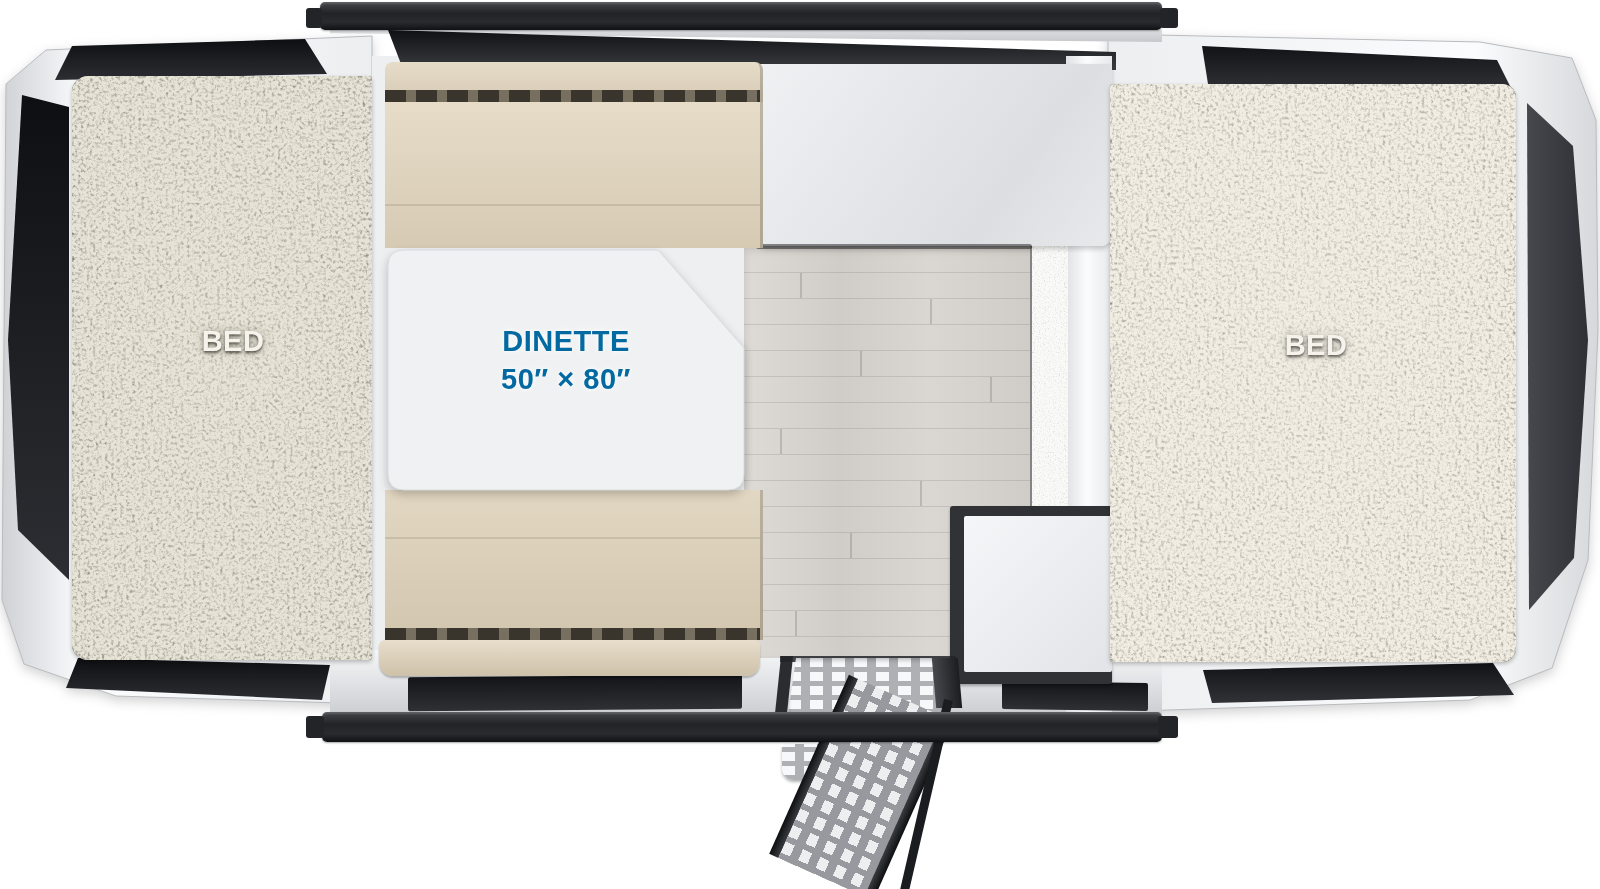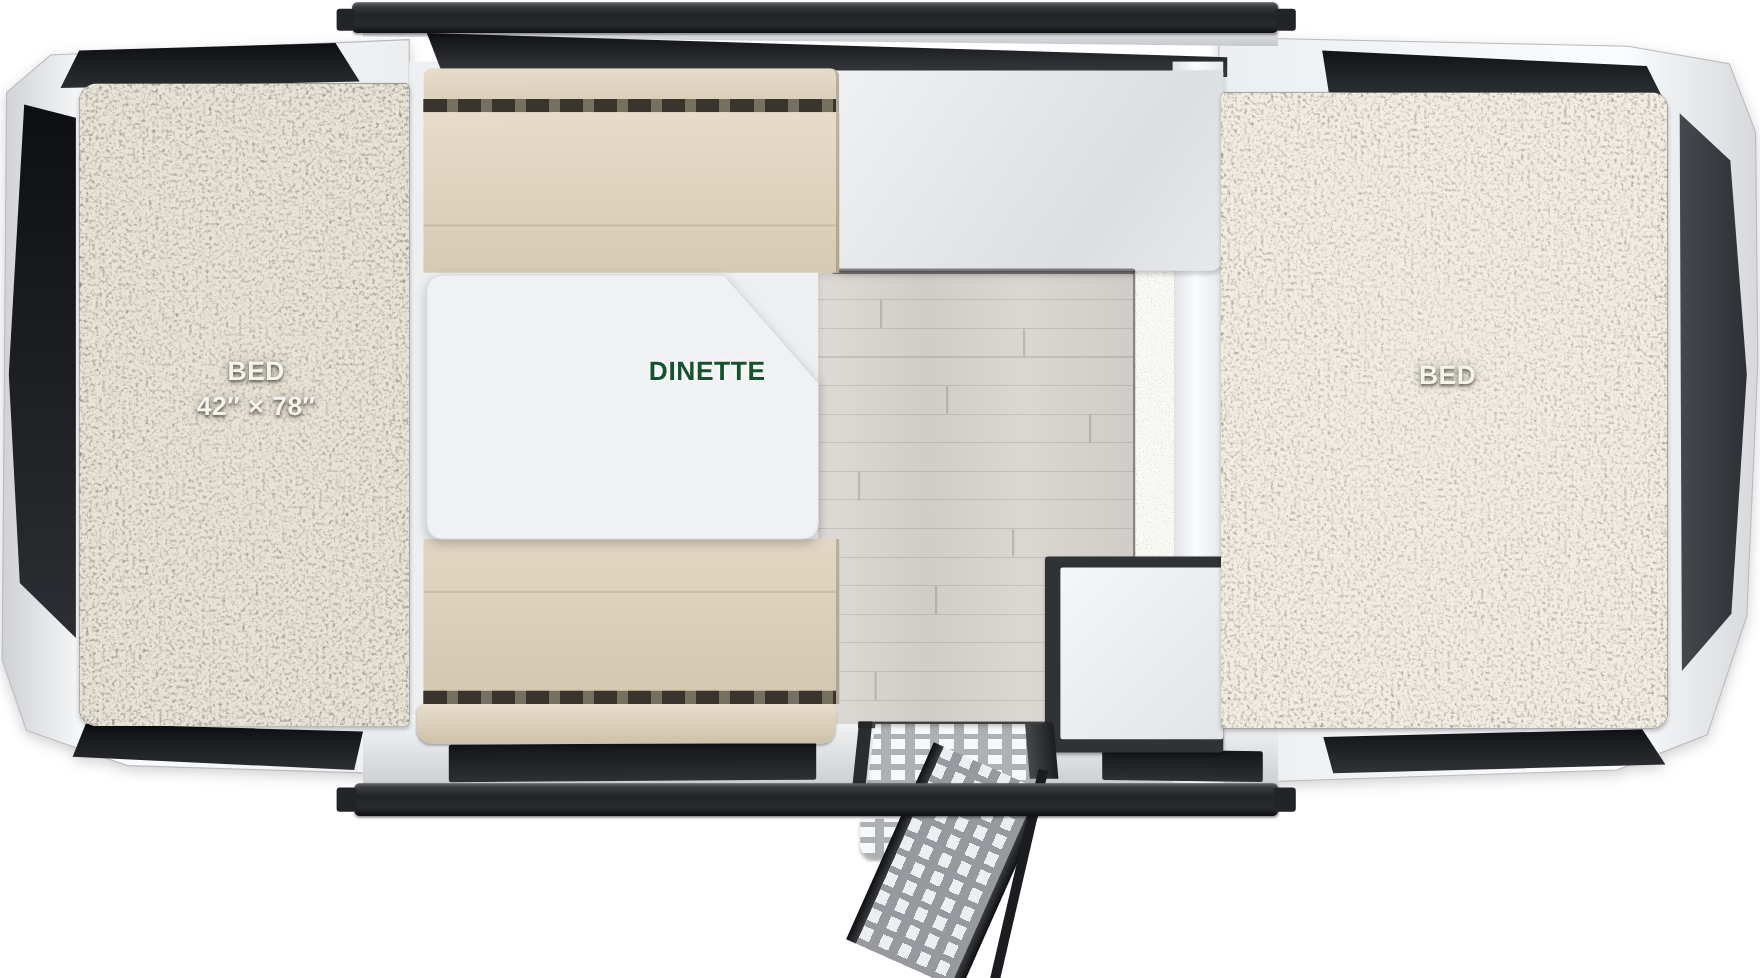--- a/index.html
+++ b/index.html
@@ -49,25 +49,25 @@
   .dark-metal{background:linear-gradient(90deg,#46484d,#1c1d20);}
   
   .carpet{box-shadow:inset 0 0 26px rgba(0,0,0,.40),inset 0 0 4px rgba(0,0,0,.45),0 2px 4px rgba(0,0,0,.25);
           overflow:hidden;}
   .carpet-l{background:radial-gradient(ellipse at 50% 45%,#8e8779 0%,#7d7668 55%,#6c665a 100%);
             border-radius:16px 4px 4px 16px;}
   .carpet-r{background:radial-gradient(ellipse at 50% 45%,#a49d90 0%,#948d80 55%,#837c6f 100%);
             border-radius:4px 14px 14px 4px;}
   .tex{position:absolute;left:0;top:0;width:100%;height:100%;}
   
-  .plan-label{position:absolute;text-align:center;font-weight:bold;font-size:24px;line-height:1.32;
+  .plan-label{position:absolute;text-align:center;font-weight:bold;font-size:29px;line-height:1.32;
               letter-spacing:.5px;color:#f6f3ec;
               text-shadow:0 2px 3px rgba(40,36,28,.7),0 0 10px rgba(40,36,28,.3);}
-  .plan-label.dark{color:#14532d;
-              text-shadow:0 0 7px rgba(255,255,255,.95),0 0 2px rgba(255,255,255,.85);text-align:right;}
+  .plan-label.dark{color:#0369a1;
+              text-shadow:0 0 7px rgba(255,255,255,.95),0 0 2px rgba(255,255,255,.85);}
 </style>
 </head>
 <body>
 
 <div class="stage">
 
   <svg class="abs" style="left:0px;top:30px;width:380px;height:680px;z-index:1;filter:drop-shadow(0 4px 6px rgba(0,0,0,.18));" viewBox="0 0 380 680">
     <defs>
       <linearGradient id="platL" x1="0" y1="0" x2="1" y2="0">
         <stop offset="0" stop-color="#cfd1d5"></stop>
@@ -194,22 +194,22 @@
 
   <div class="abs rail" style="left:320px;top:2px;width:842px;height:28px;z-index:6;"></div>
   <div class="abs rail-tab" style="left:306px;top:8px;width:16px;height:20px;z-index:6;"></div>
   <div class="abs rail-tab" style="left:1160px;top:8px;width:18px;height:20px;z-index:6;"></div>
   <div class="abs rail" style="left:322px;top:712px;width:840px;height:30px;z-index:6;"></div>
   <div class="abs rail-tab" style="left:306px;top:716px;width:18px;height:22px;z-index:6;"></div>
   <div class="abs rail-tab" style="left:1158px;top:716px;width:20px;height:22px;z-index:6;"></div>
 
   <div class="plan-label" style="left:103px;top:322px;width:260px;z-index:7;">
     <div>BED</div>
-    <div>42″ × 78″</div>
   </div>
   <div class="plan-label dark" style="left:436px;top:322px;width:260px;z-index:7;">
     <div>DINETTE</div>
+    <div>50″ × 80″</div>
   </div>
   <div class="plan-label" style="left:1184px;top:326px;width:264px;z-index:7;">
     <div>BED</div>
   </div>
 
 </div>
 
 </body></html>

